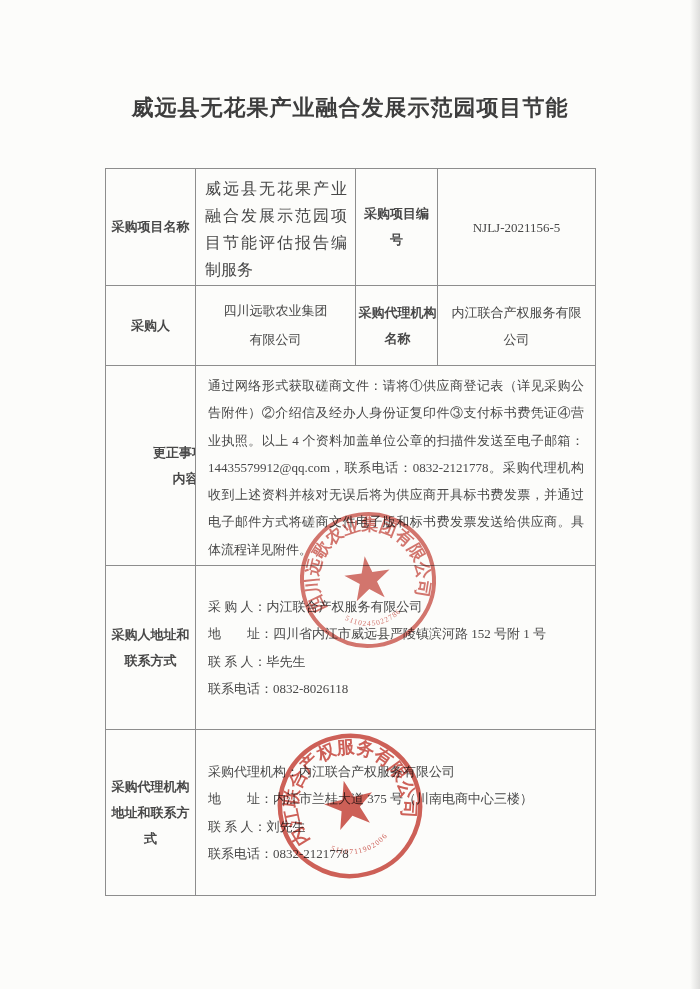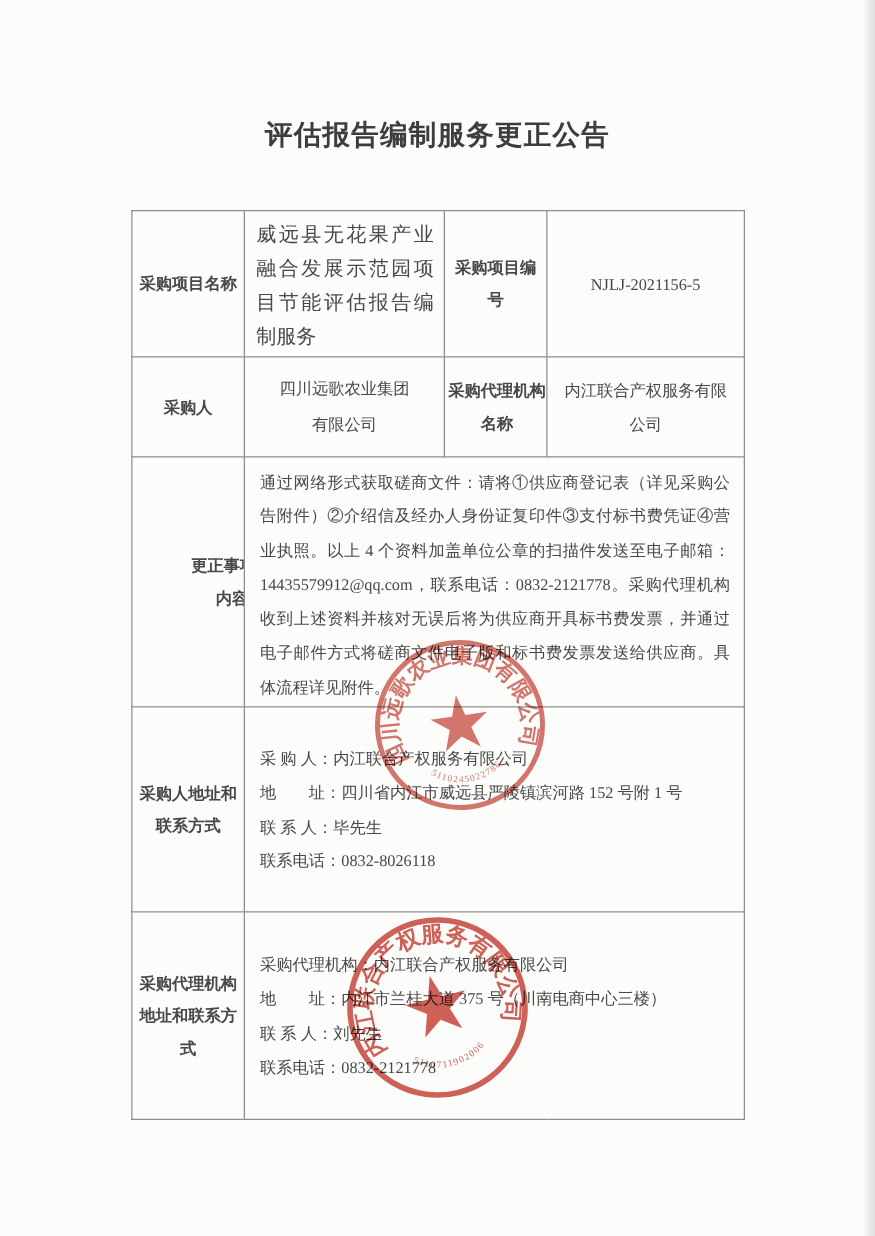--- a/index.html
+++ b/index.html
@@ -47,21 +47,21 @@
   .stamp1{left:293px;top:505px;transform:rotate(-8deg);}
   .stamp2{left:271px;top:727px;transform:rotate(-14deg);opacity:.85;}
   .seal-name{font-family:"Liberation Serif","DejaVu Serif",serif;font-weight:bold;}
 </style>
 </head>
 <body>
 
 <div class="page">
 
   <div class="doc-title">
-    <div>评估报告编制服务更正公告</div>
+    <div>威远县无花果产业融合发展示范园项目节能</div>
   </div>
 
   <table class="main">
     <colgroup>
       <col style="width:90px">
         <col style="width:160px">
         <col style="width:82px">
         <col style="width:158px">
     </colgroup>
     <tbody>

